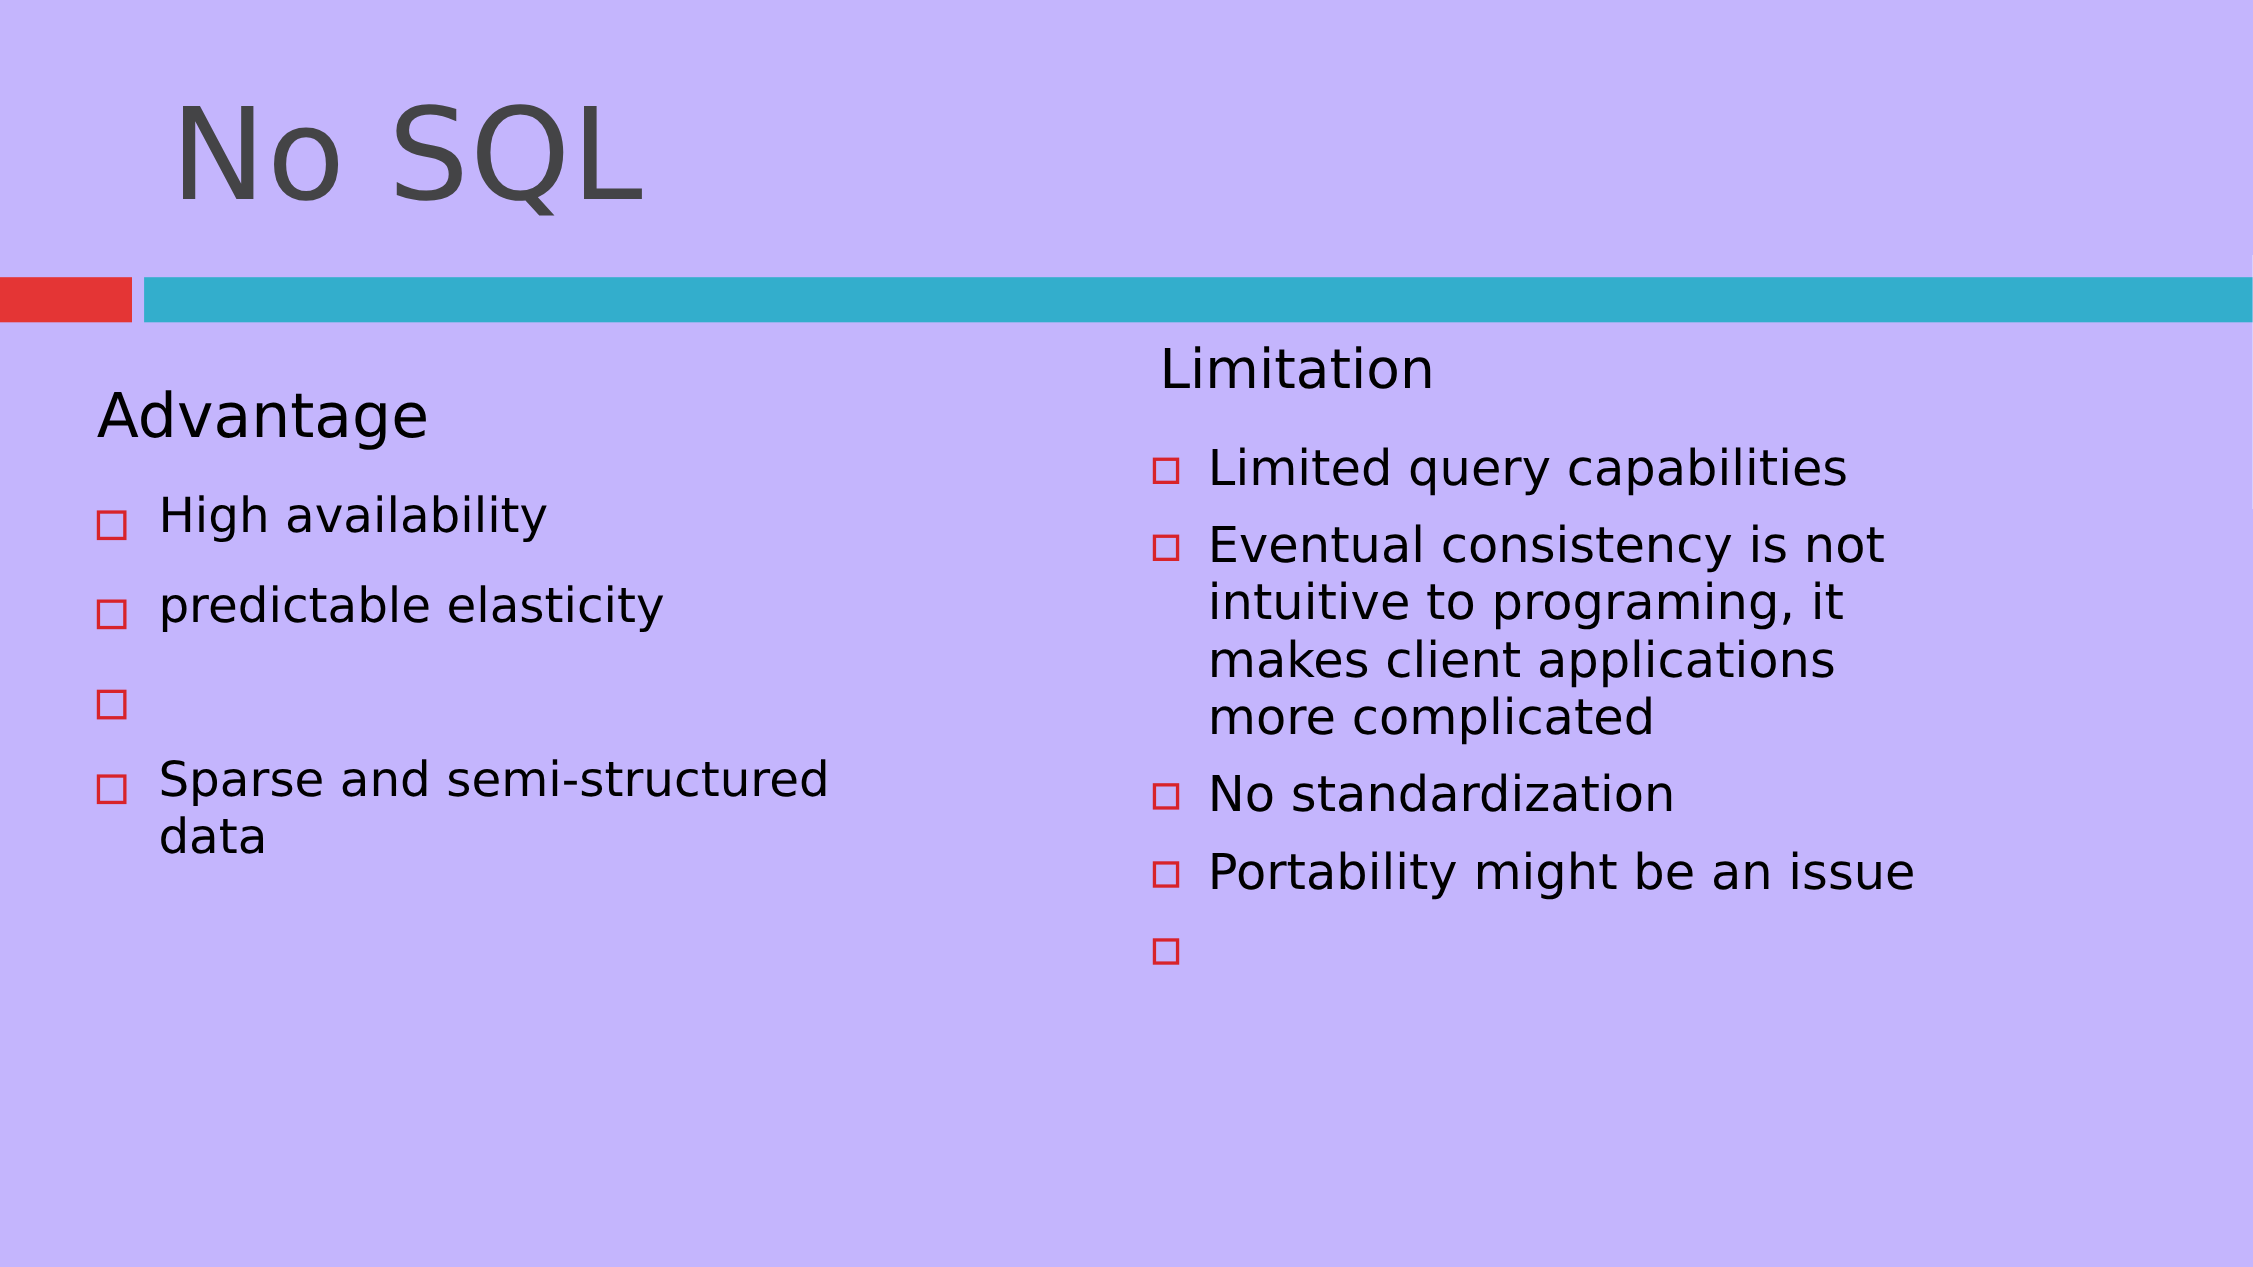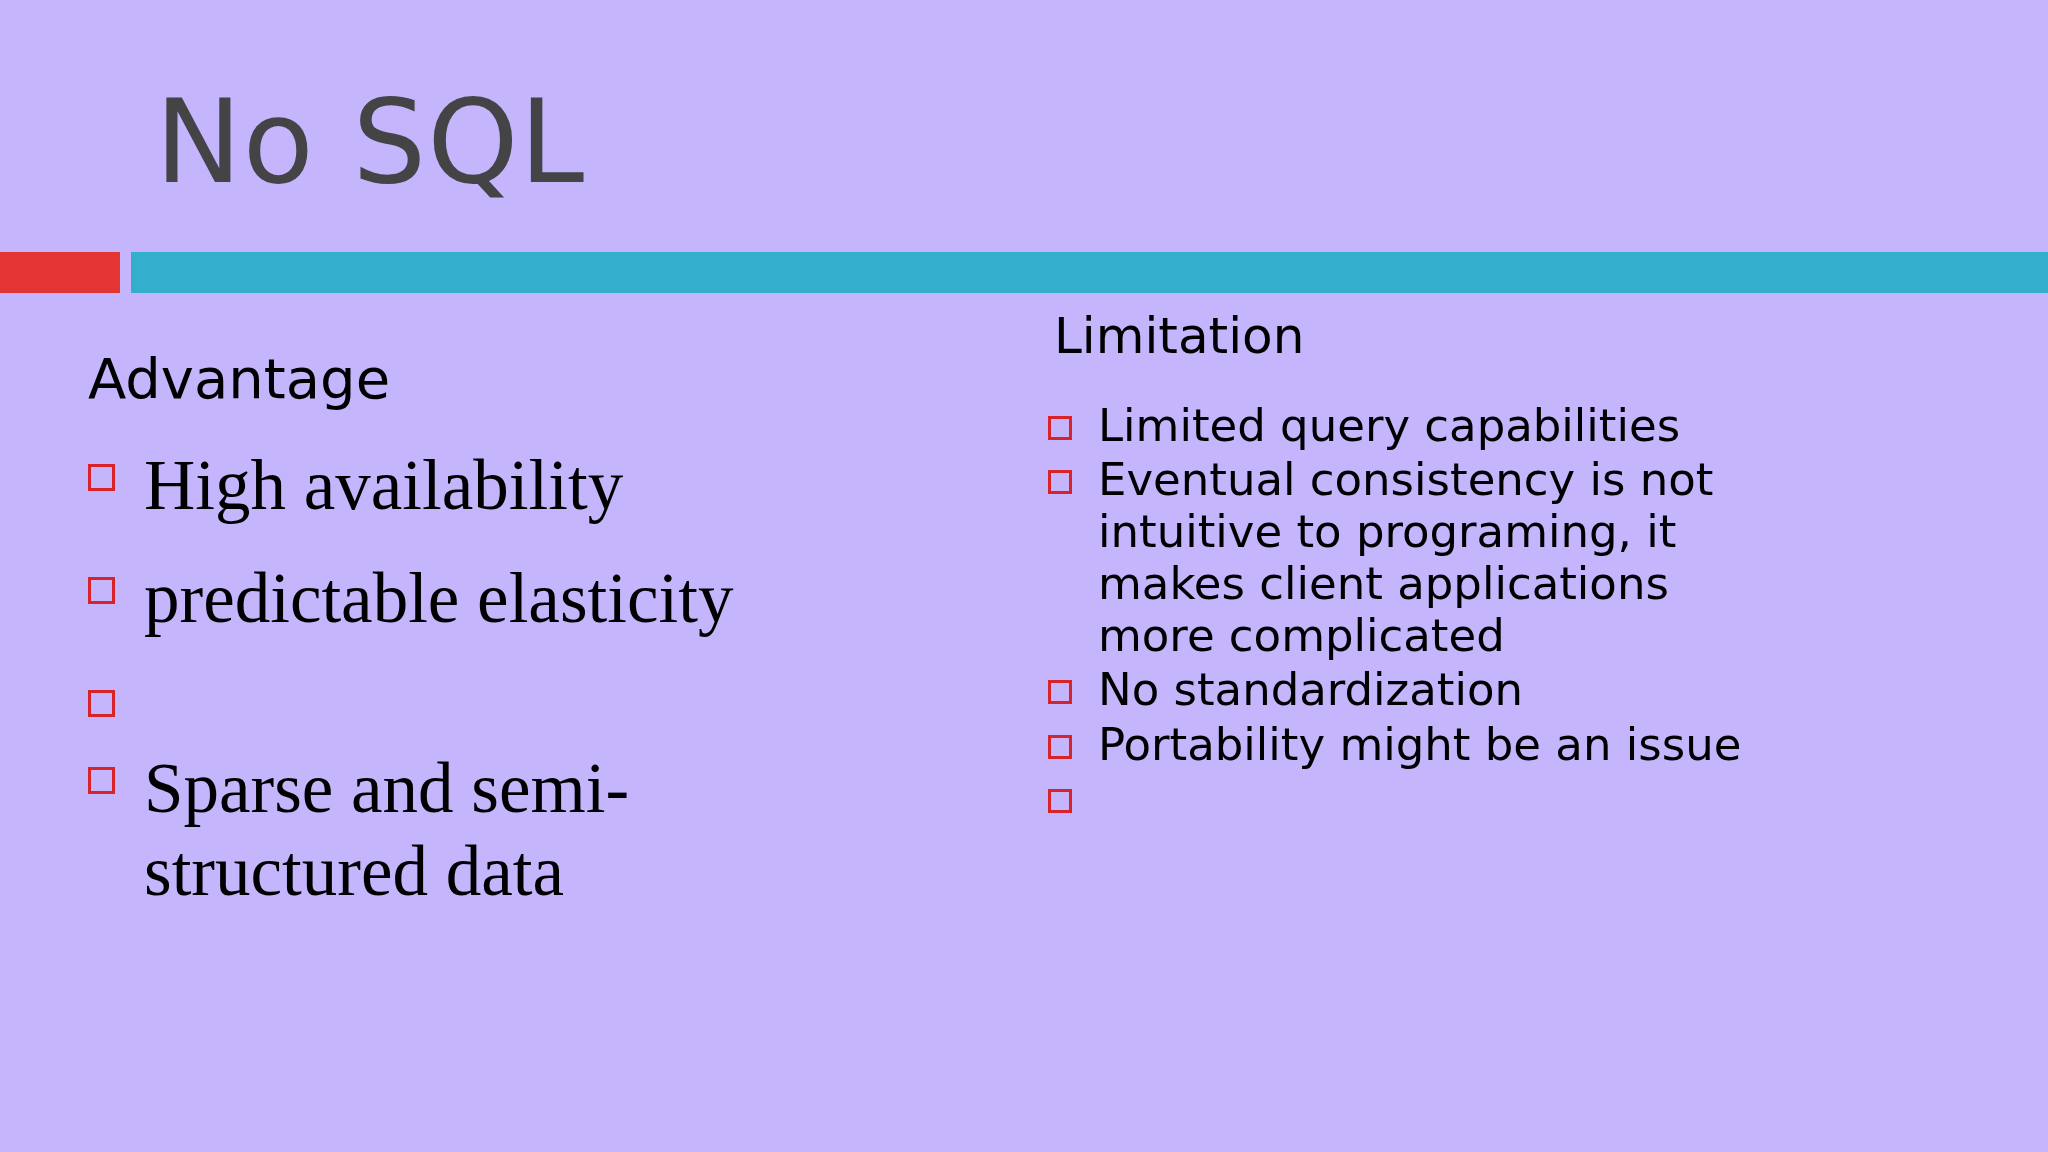--- a/index.html
+++ b/index.html
@@ -96,31 +96,30 @@
     margin: 0;
     padding: 0;
   }
   .bullet-item {
     display: flex;
     align-items: flex-start;
     font-family: "DejaVu Sans", sans-serif;
     color: #000000;
   }
   .col-left .bullet-item {
-    font-size: 71px;
+    font-size: 44px;
     line-height: 1.17;
     margin-top: 30px;
-    font-family: Liberation Serif, serif;
   }
   .col-left .bullet-item:first-child { margin-top: 35px; }
 
   .col-right .bullet-item {
     font-size: 45px;
     line-height: 1.16;
-    margin-top: 2px;
+    margin-top: 18px;
   }
   .col-right .bullet-item:first-child { margin-top: 37px; }
 
   .bullet-mark {
     flex: 0 0 auto;
     box-sizing: border-box;
     border: 3px solid #d8232a;
     background: transparent;
   }
   .col-left .bullet-mark {

